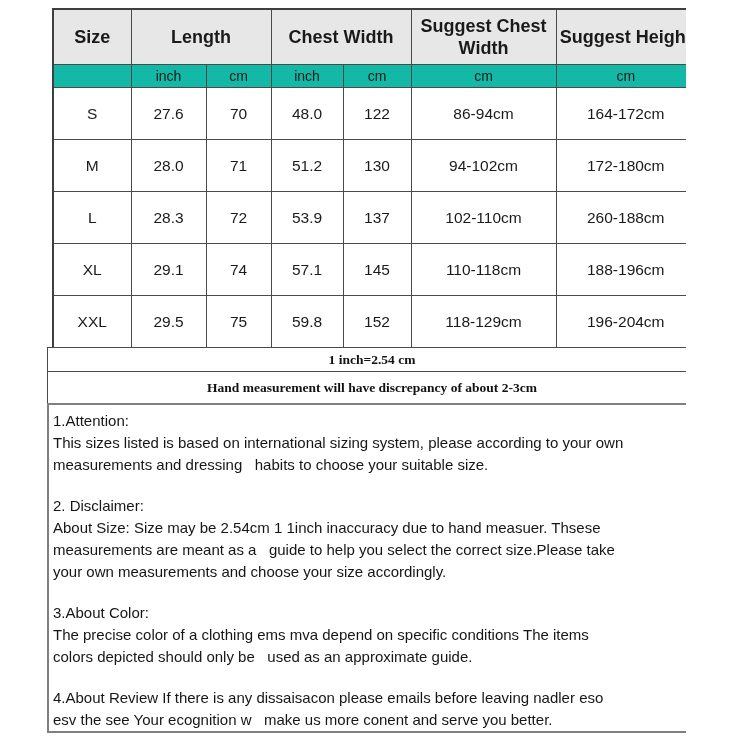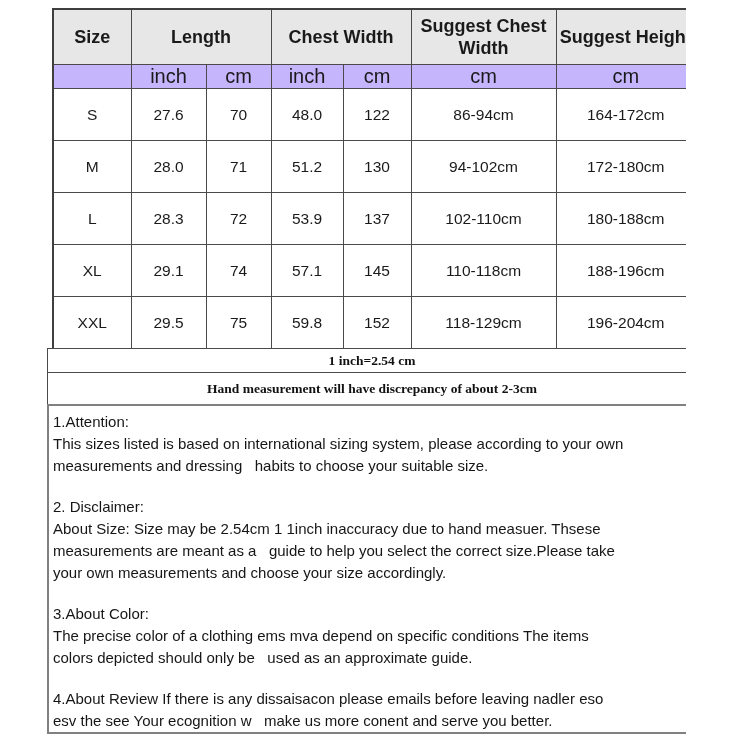--- a/index.html
+++ b/index.html
@@ -35,22 +35,22 @@
   }
   tr.head-row th {
     height: 54px;
     background: #e7e7e7;
     font-size: 18px;
     font-weight: bold;
     line-height: 22px;
   }
   tr.sub-row th {
     height: 22px;
-    background: #c4b5fd;
-    font-size: 20px;
+    background: #14b8a6;
+    font-size: 14px;
     font-weight: normal;
   }
   tbody td {
     height: 51px;
     background: #ffffff;
     font-size: 15.5px;
   }
   
   .footnote {
     box-sizing: border-box;
@@ -138,21 +138,21 @@
         <td>94-102cm</td>
         <td>172-180cm</td>
       </tr>
       <tr>
         <td>L</td>
         <td>28.3</td>
         <td>72</td>
         <td>53.9</td>
         <td>137</td>
         <td>102-110cm</td>
-        <td>180-188cm</td>
+        <td>260-188cm</td>
       </tr>
       <tr>
         <td>XL</td>
         <td>29.1</td>
         <td>74</td>
         <td>57.1</td>
         <td>145</td>
         <td>110-118cm</td>
         <td>188-196cm</td>
       </tr>

